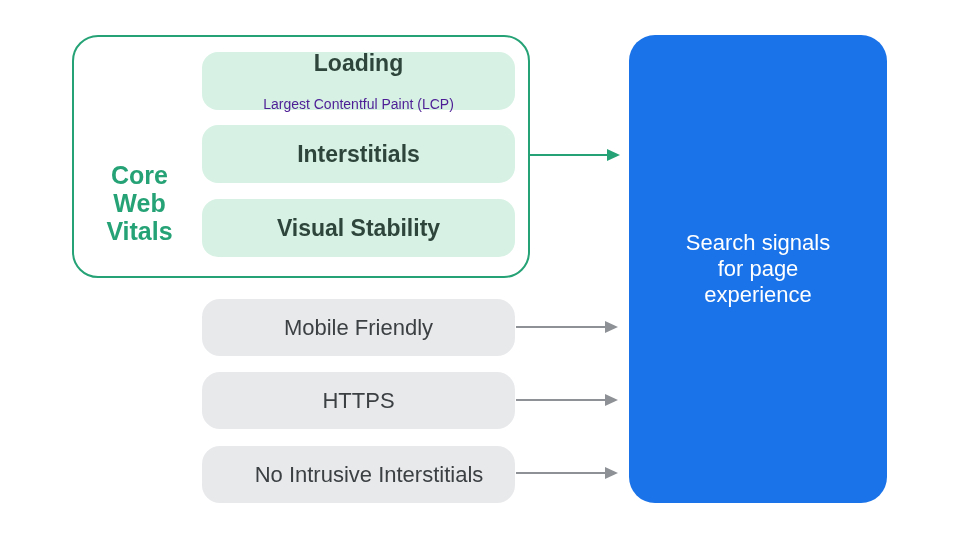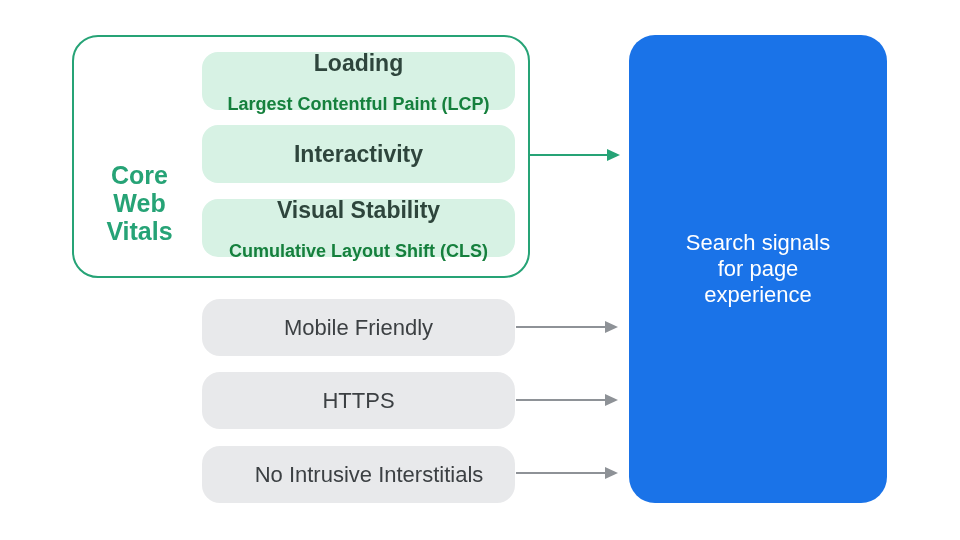--- a/index.html
+++ b/index.html
@@ -51,23 +51,23 @@
     height: 58px;
     gap: 20px;
   }
   .pill.mint .pill-title {
     color: #2E453C;
     font-size: 23px;
     font-weight: 600;
     line-height: 25px;
   }
   .pill.mint .pill-subtitle {
-    color: #15803d;
-    font-size: 18px;
-    font-weight: 700;
+    color: #4c1d95;
+    font-size: 14px;
+    font-weight: 400;
     line-height: 16px;
   }
   .pill-loading       { top: 52px; }
   .pill-interactivity { top: 125px; }
   .pill-visual        { top: 199px; }
 
   .pill.gray {
     background: #E8E9EB;
     border-radius: 18px;
     height: 57px;
@@ -137,26 +137,25 @@
     <div>Web</div>
     <div>Vitals</div>
   </div>
 
   <div class="pill mint pill-loading">
     <div class="pill-title">Loading</div>
     <div class="pill-subtitle">Largest Contentful Paint (LCP)</div>
   </div>
 
   <div class="pill mint pill-interactivity">
-    <div class="pill-title">Interactivity</div>
+    <div class="pill-title">Interstitials</div>
   </div>
 
   <div class="pill mint pill-visual">
     <div class="pill-title">Visual Stability</div>
-    <div class="pill-subtitle">Cumulative Layout Shift (CLS)</div>
   </div>
 
   <div class="pill gray pill-https">
     <div class="pill-title">HTTPS</div>
   </div>
 
   <div class="pill gray pill-mobile">
     <div class="pill-title">Mobile Friendly</div>
   </div>
 

